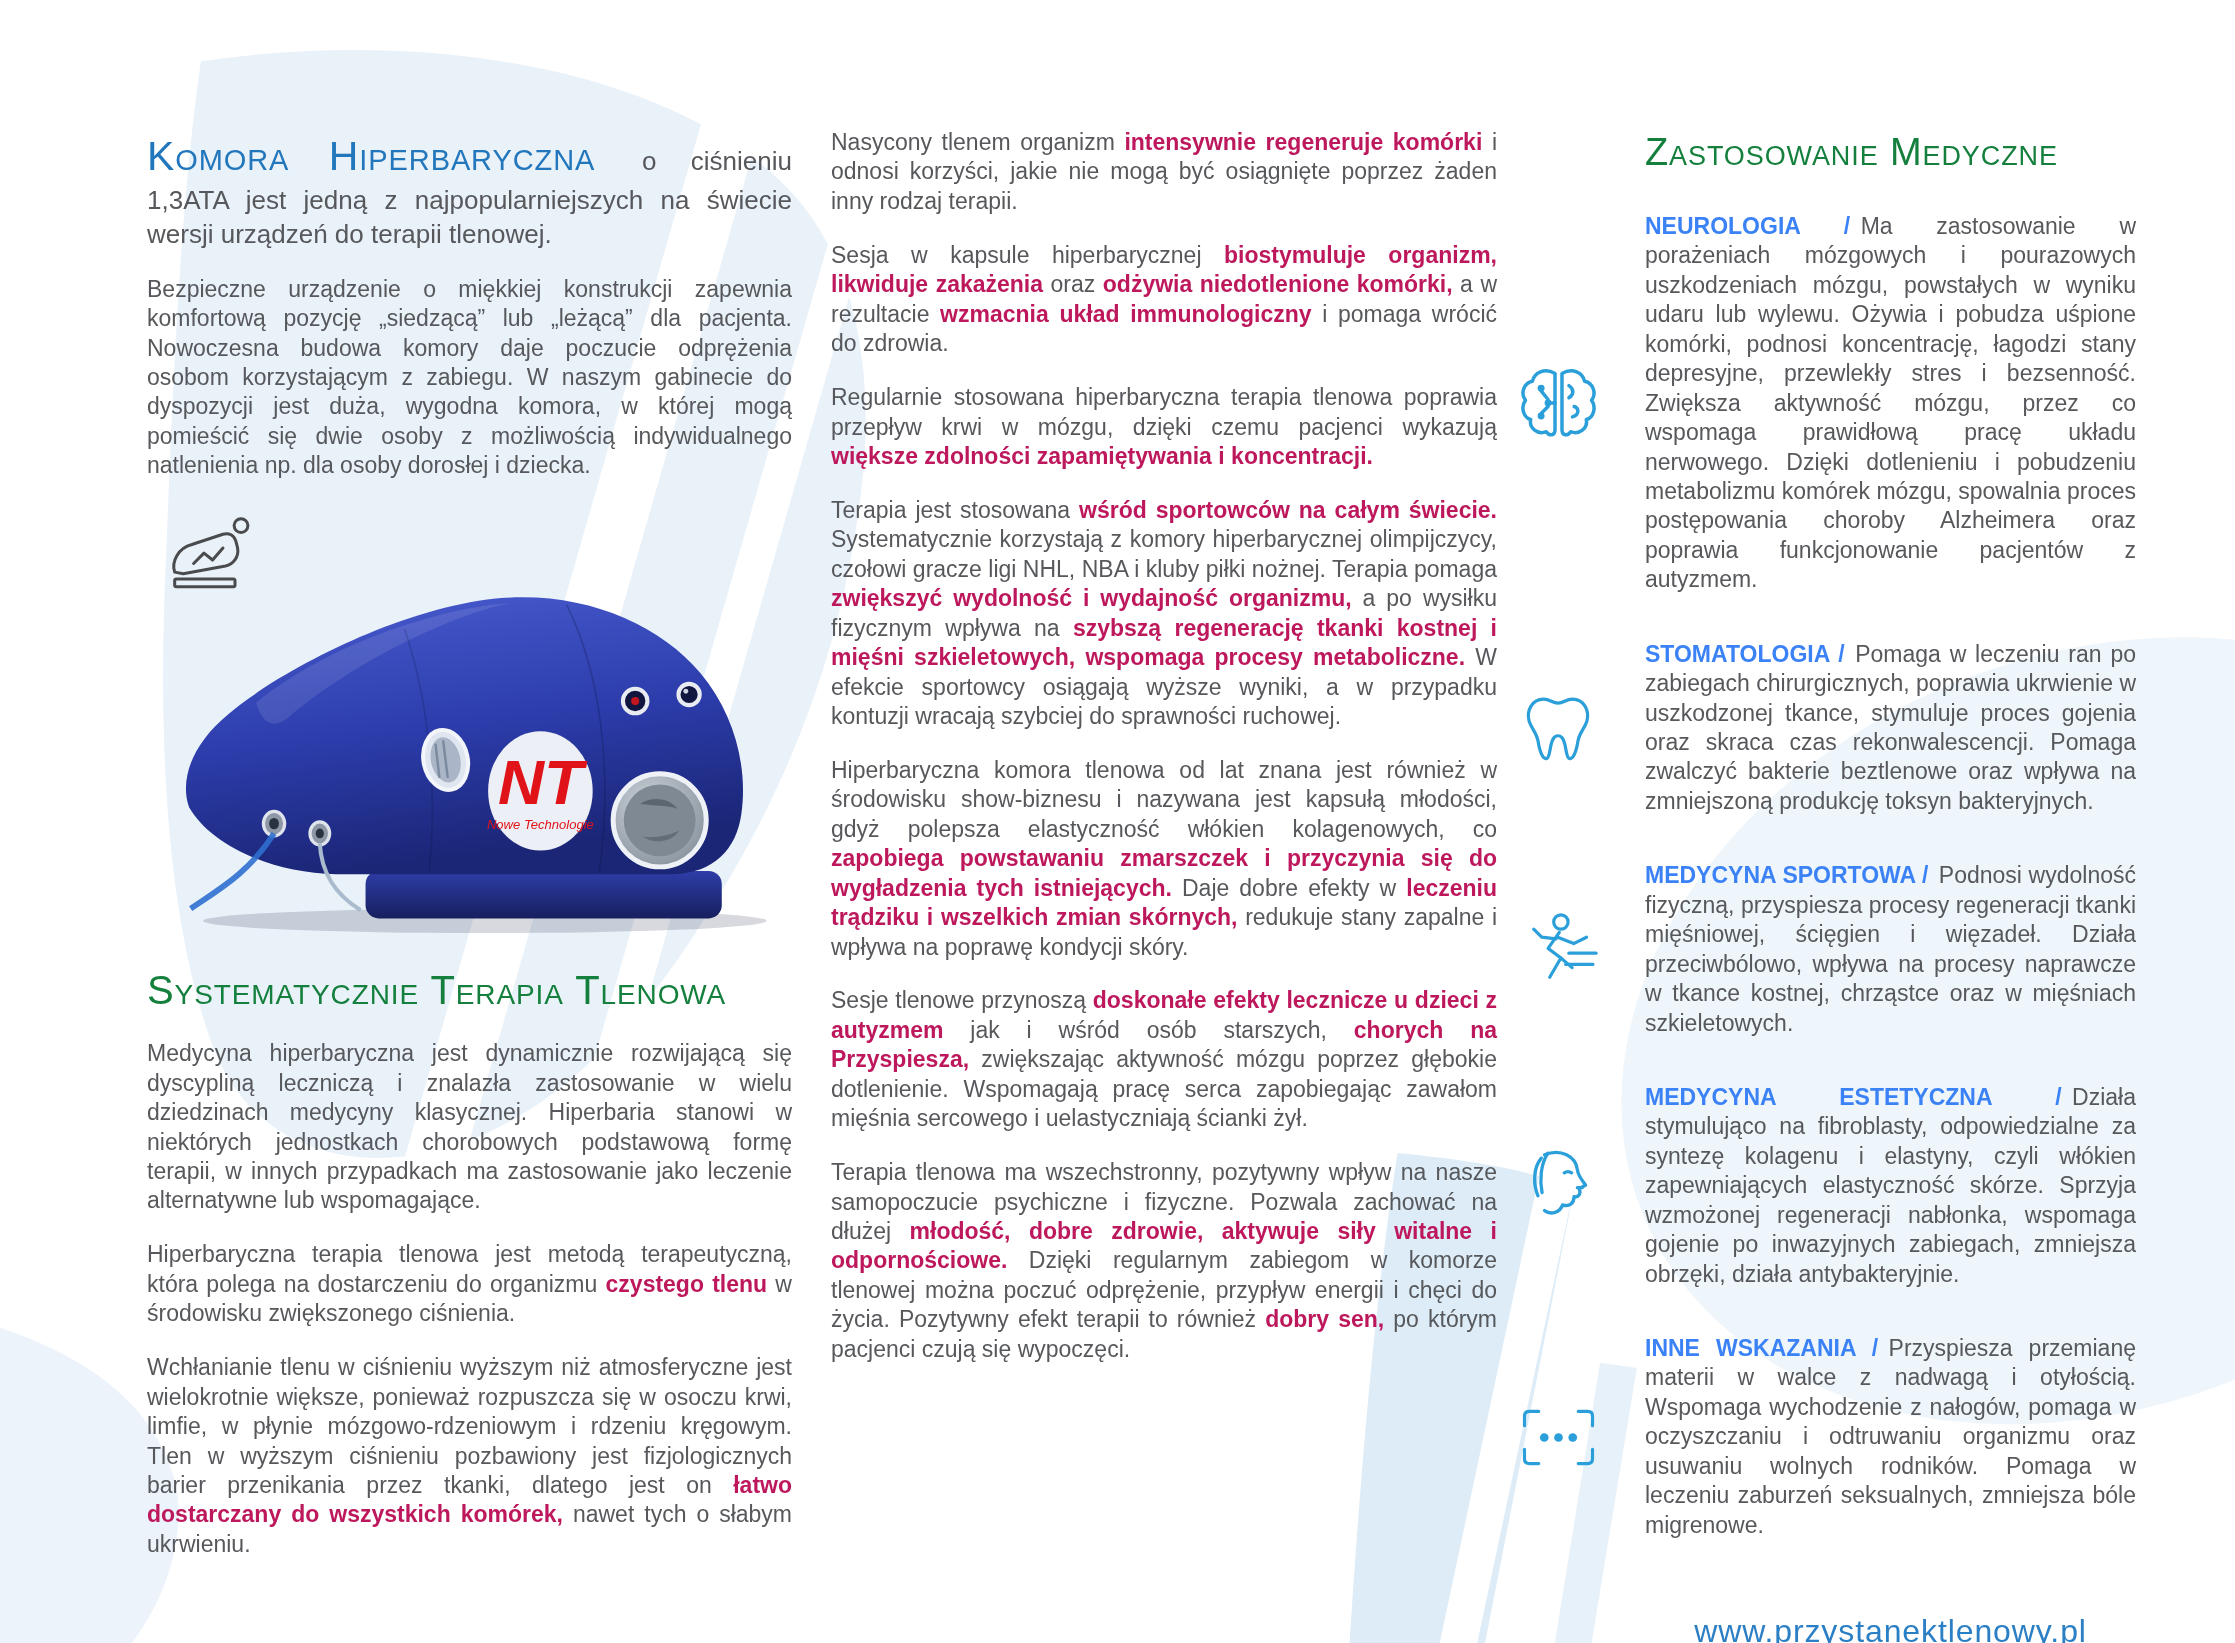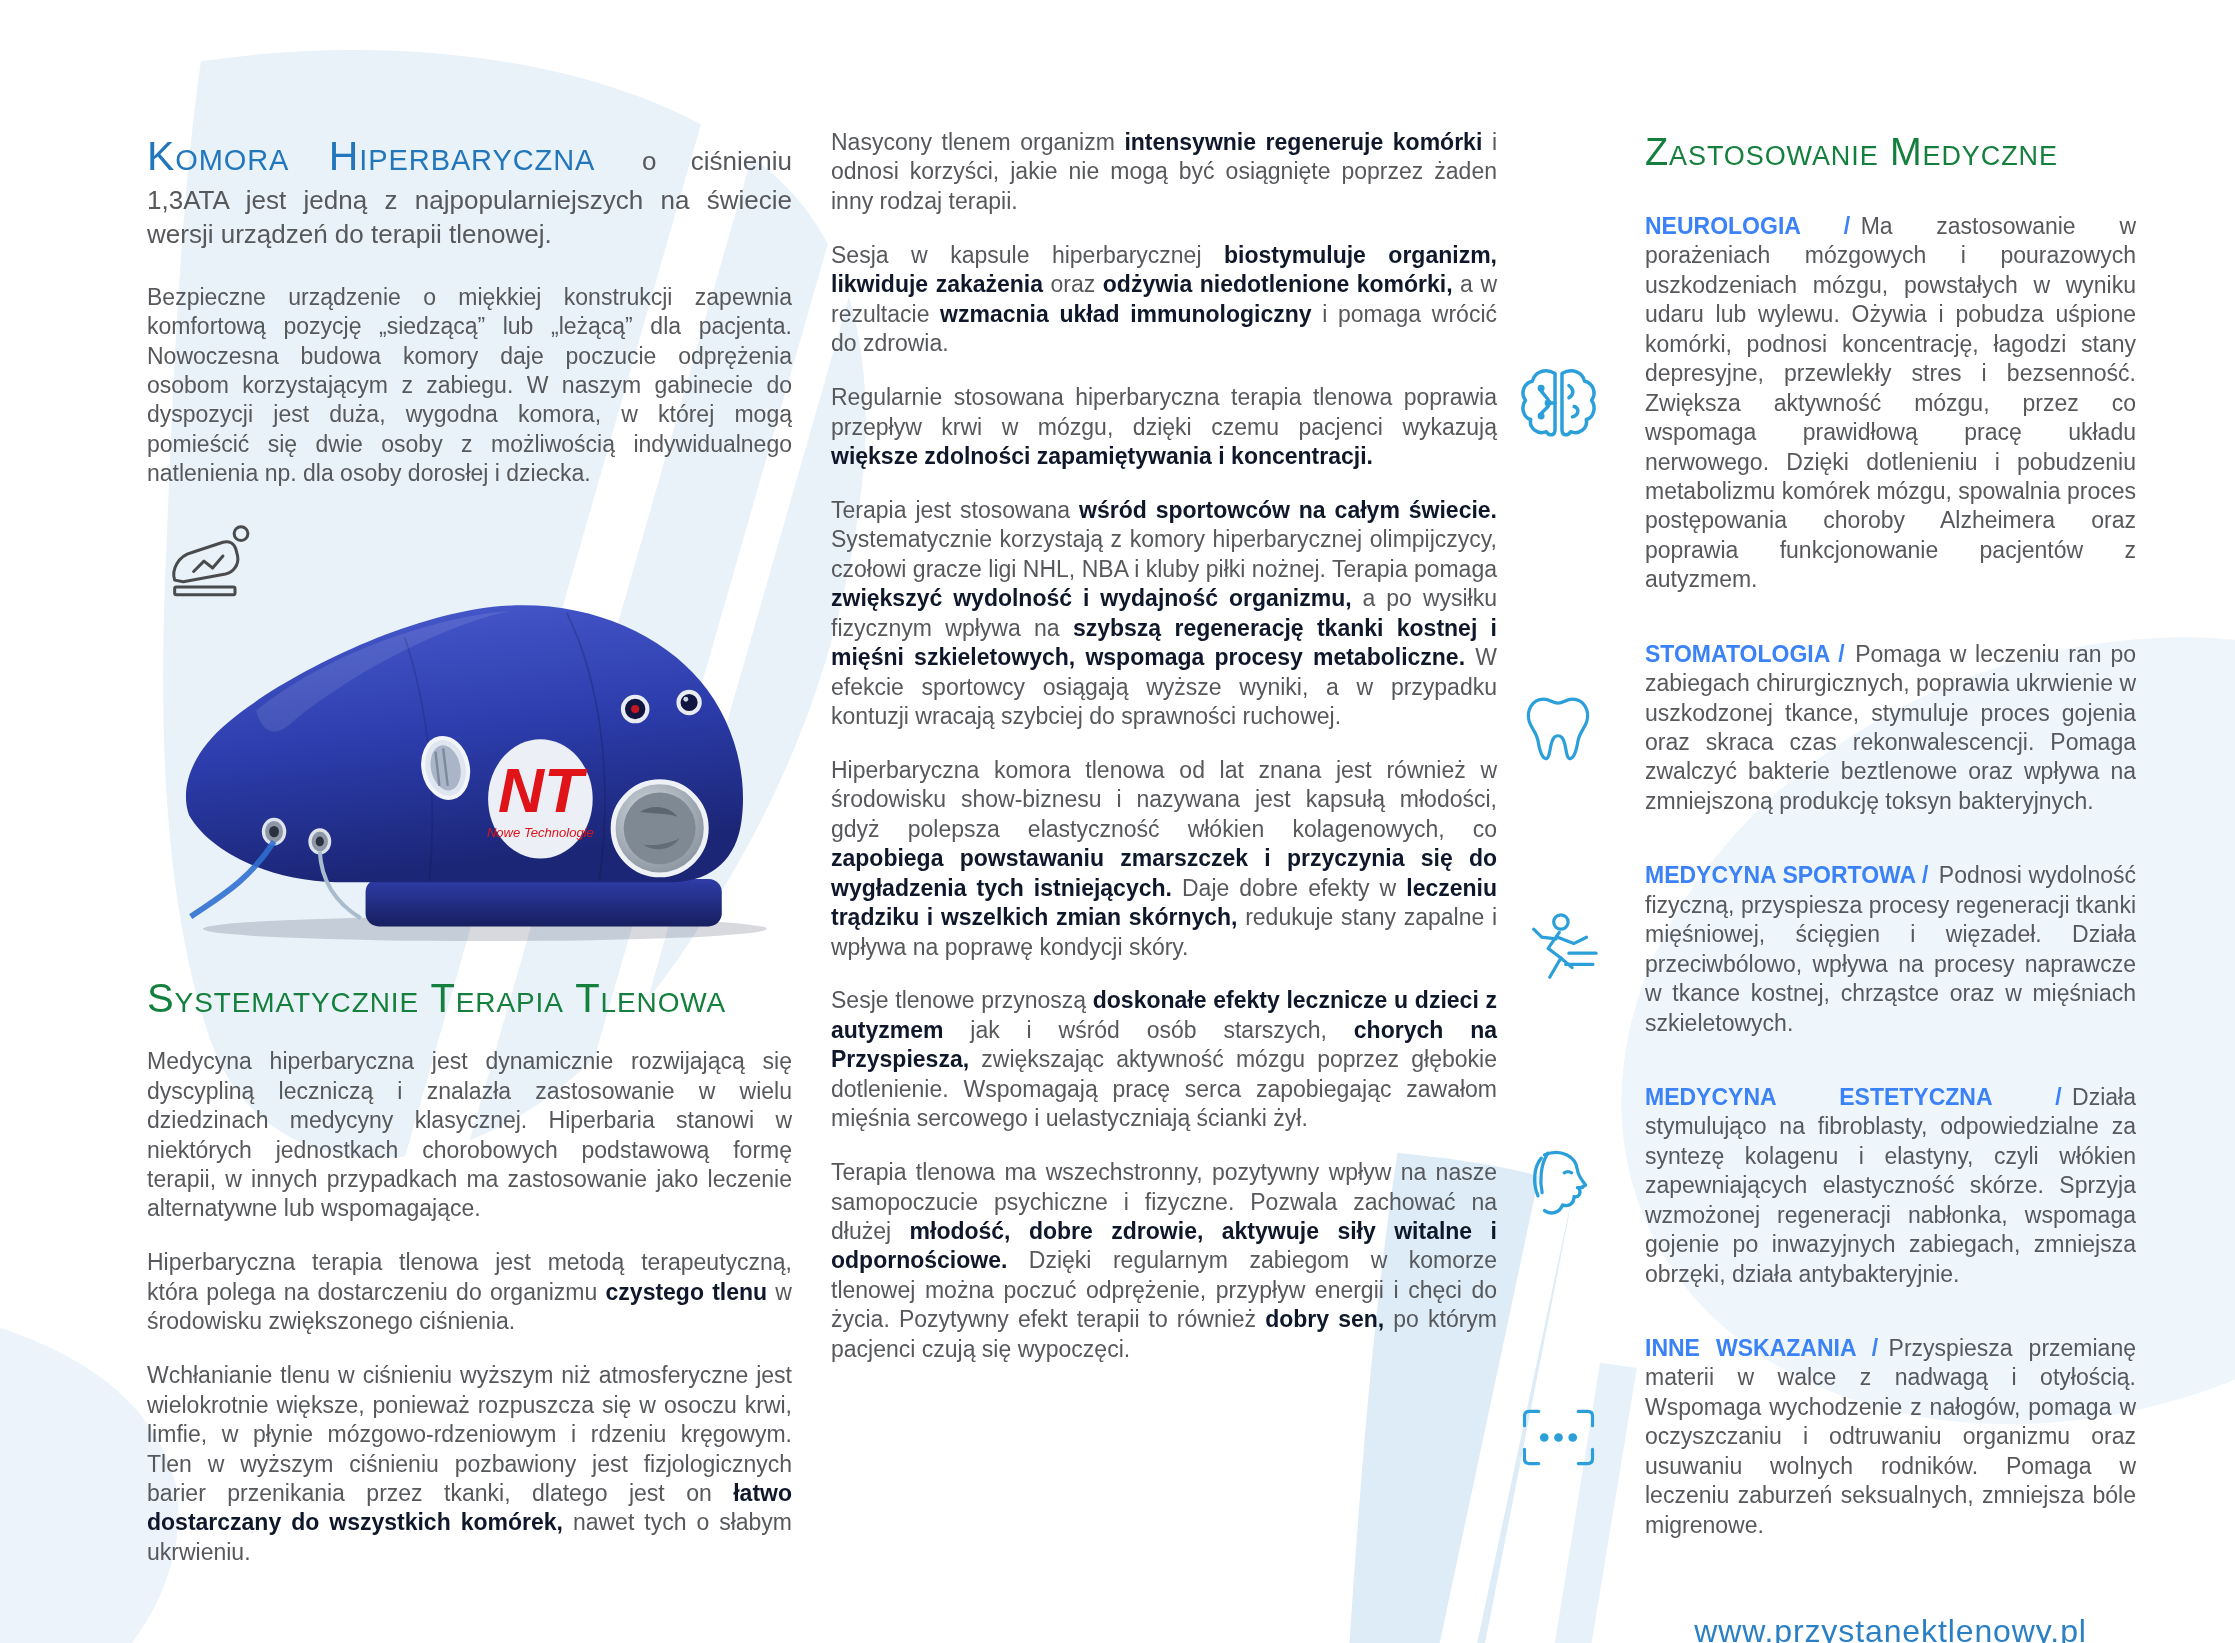--- a/index.html
+++ b/index.html
@@ -6,27 +6,27 @@
   .page{
     position:relative; width:2236px; height:1644px; overflow:hidden;
     background:#ffffff; font-family:"Liberation Sans", sans-serif;
   }
   .decor{position:absolute; left:0; top:0; z-index:0;}
   .col{position:absolute; z-index:2;}
   .col-left{left:147px; top:129px; width:645px;}
   .col-mid{left:831px; top:128px; width:666px;}
   .col-right{left:1509px; top:131px; width:627px;}
 
-  .lead{margin:0 0 31px 0; font-size:26px; line-height:1.32; color:#56585b; text-align:justify;}
+  .lead{margin:0 0 23px 0; font-size:26px; line-height:1.32; color:#56585b; text-align:justify;}
   .h1{
     font-size:41px; color:#2176bc; font-variant:small-caps; letter-spacing:0.9px;
     font-weight:400; margin-right:12.2px;
   }
   .body{font-size:23px; line-height:1.28; color:#56585b; text-align:justify; margin:0 0 24.5px 0;}
-  .hl{color:#0f172a; font-weight:700;}
+  .hl{color:#be185d; font-weight:700;}
   .h2{
     font-size:40px; color:#15803d; font-variant:small-caps; font-weight:400;
     letter-spacing:0.9px; margin:30px 0 26px 0;
   }
   .figure{position:relative; height:433px; margin-top:3.5px;}
   .recliner{position:absolute; left:7px; top:5.2px;}
   .chamber{position:absolute; left:-5.2px; top:49px;}
 
   .right-h1{margin:0 0 38px 136px; font-size:38px;}
   .sec{display:flex; align-items:center; gap:38px; margin-bottom:45px;}

